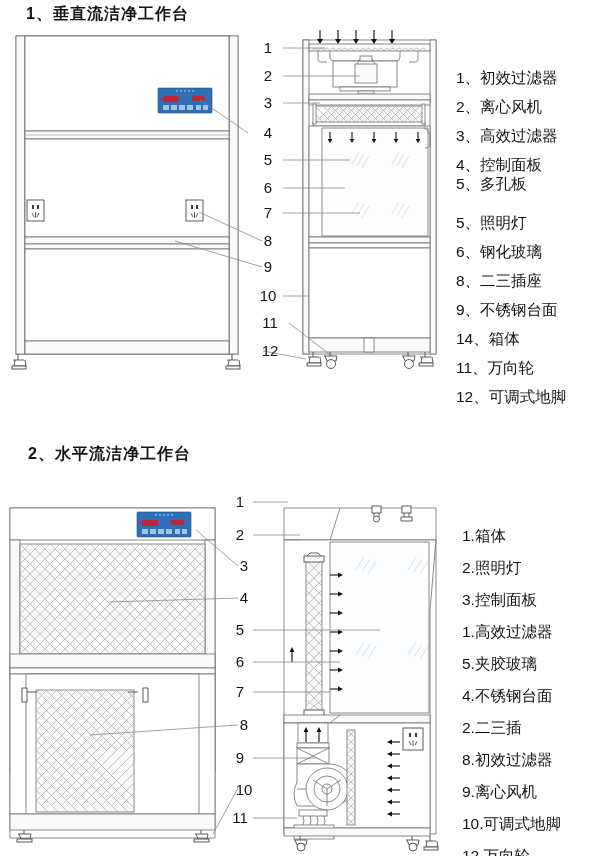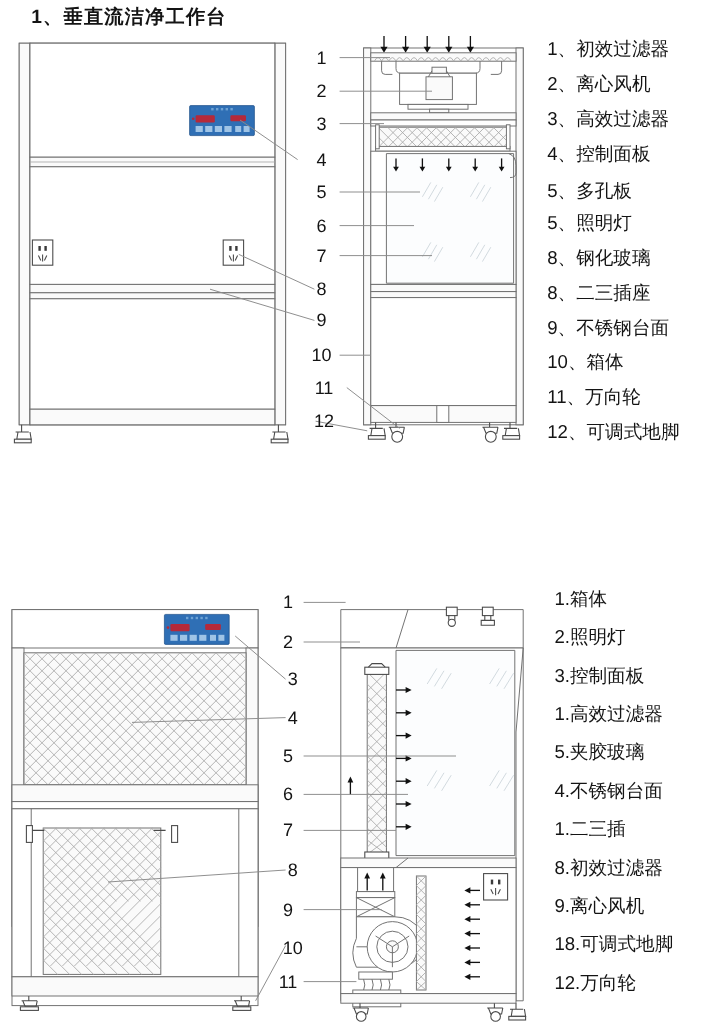--- a/index.html
+++ b/index.html
@@ -13,21 +13,21 @@
   #fig2{top:430px;height:426px;}
 
   .title{
     position:absolute;font-size:16px;font-weight:700;letter-spacing:1px;
     color:#141414;white-space:nowrap;text-align:center;
   }
   #fig1 .title{left:26px;top:4px;}
   #fig2 .title{left:28px;top:14px;}
 
   .legend{position:absolute;font-size:15.5px;line-height:1;color:#141414;white-space:nowrap;}
-  .legend .li{position:absolute;left:0;}
+  .legend .li{position:absolute;left:0;margin-top:36px;}
 
   svg{position:absolute;left:0;top:0;overflow:visible;}
   .ln{fill:none;stroke:#6d6d6d;stroke-width:0.8;}
   .ln2{fill:none;stroke:#4a4a4a;stroke-width:0.9;}
   .lnlight{fill:none;stroke:#a8a8a8;stroke-width:0.7;}
   .fillw{fill:#ffffff;}
   .fillgl{fill:#fafafa;}
   .lead{fill:none;stroke:#8a8a8a;stroke-width:0.8;}
   .arw{fill:none;stroke:#111;stroke-width:1.1;}
   .arwh{fill:#111;}
@@ -273,33 +273,34 @@
       <text class="num" x="270" y="328" text-anchor="middle">11</text>
       <text class="num" x="270" y="356" text-anchor="middle">12</text>
     </g>
   </svg>
 
   <div class="legend" style="left: 456px; top: 0px;">
     <div class="li" style="top:34px">1、初效过滤器</div>
     <div class="li" style="top:63px">2、离心风机</div>
     <div class="li" style="top:92px">3、高效过滤器</div>
     <div class="li" style="top:121px">4、控制面板</div>
-    <div class="li" style="top:152px">5、多孔板</div>
+    <div class="li" style="top:140px">5、多孔板</div>
     <div class="li" style="top:179px">5、照明灯</div>
-    <div class="li" style="top:208px">8、钢化玻璃</div>
+    <div class="li" style="top:208px">6、钢化玻璃</div>
     <div class="li" style="top:237px">8、二三插座</div>
     <div class="li" style="top:266px">9、不锈钢台面</div>
-    <div class="li" style="top:295px">10、箱体</div>
+    <div class="li" style="top:295px">14、箱体</div>
     <div class="li" style="top:324px">11、万向轮</div>
     <div class="li" style="top:353px">12、可调式地脚</div>
   </div>
 </div>
 
 <div class="fig" id="fig2">
 
+  <div class="title">2、水平流洁净工作台</div>
 
   <svg width="600" height="426">
 
     <g>
       <rect class="fillw ln" x="10" y="78" width="205" height="330"></rect>
 
       <rect class="fillw ln" x="10" y="78" width="205" height="32"></rect>
 
       <rect class="fillgl ln" x="10" y="110" width="10" height="232"></rect>
       <rect class="fillgl ln" x="205" y="110" width="10" height="232"></rect>
@@ -594,19 +595,19 @@
     </g>
   </svg>
 
   <div class="legend" style="left: 462px; top: 0px;">
     <div class="li" style="top:62px">1.箱体</div>
     <div class="li" style="top:94px">2.照明灯</div>
     <div class="li" style="top:126px">3.控制面板</div>
     <div class="li" style="top:158px">1.高效过滤器</div>
     <div class="li" style="top:190px">5.夹胶玻璃</div>
     <div class="li" style="top:222px">4.不锈钢台面</div>
-    <div class="li" style="top:254px">1.二三插</div>
+    <div class="li" style="top:254px">2.二三插</div>
     <div class="li" style="top:286px">8.初效过滤器</div>
     <div class="li" style="top:318px">9.离心风机</div>
-    <div class="li" style="top:350px">18.可调式地脚</div>
+    <div class="li" style="top:350px">10.可调式地脚</div>
     <div class="li" style="top:382px">12.万向轮</div>
   </div>
 </div>
 
 </body></html>

